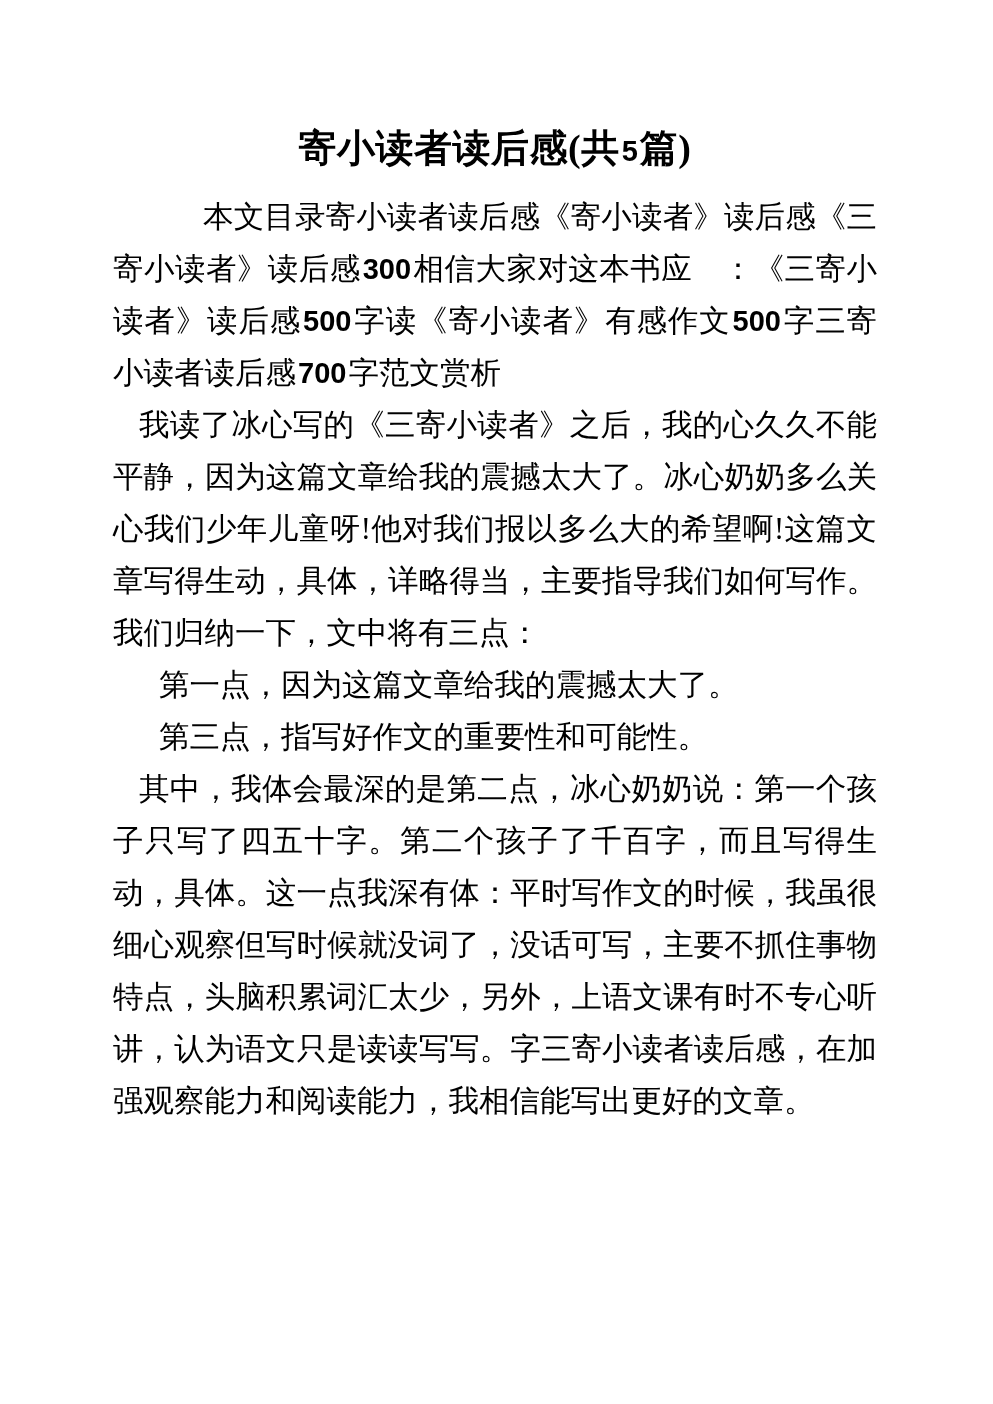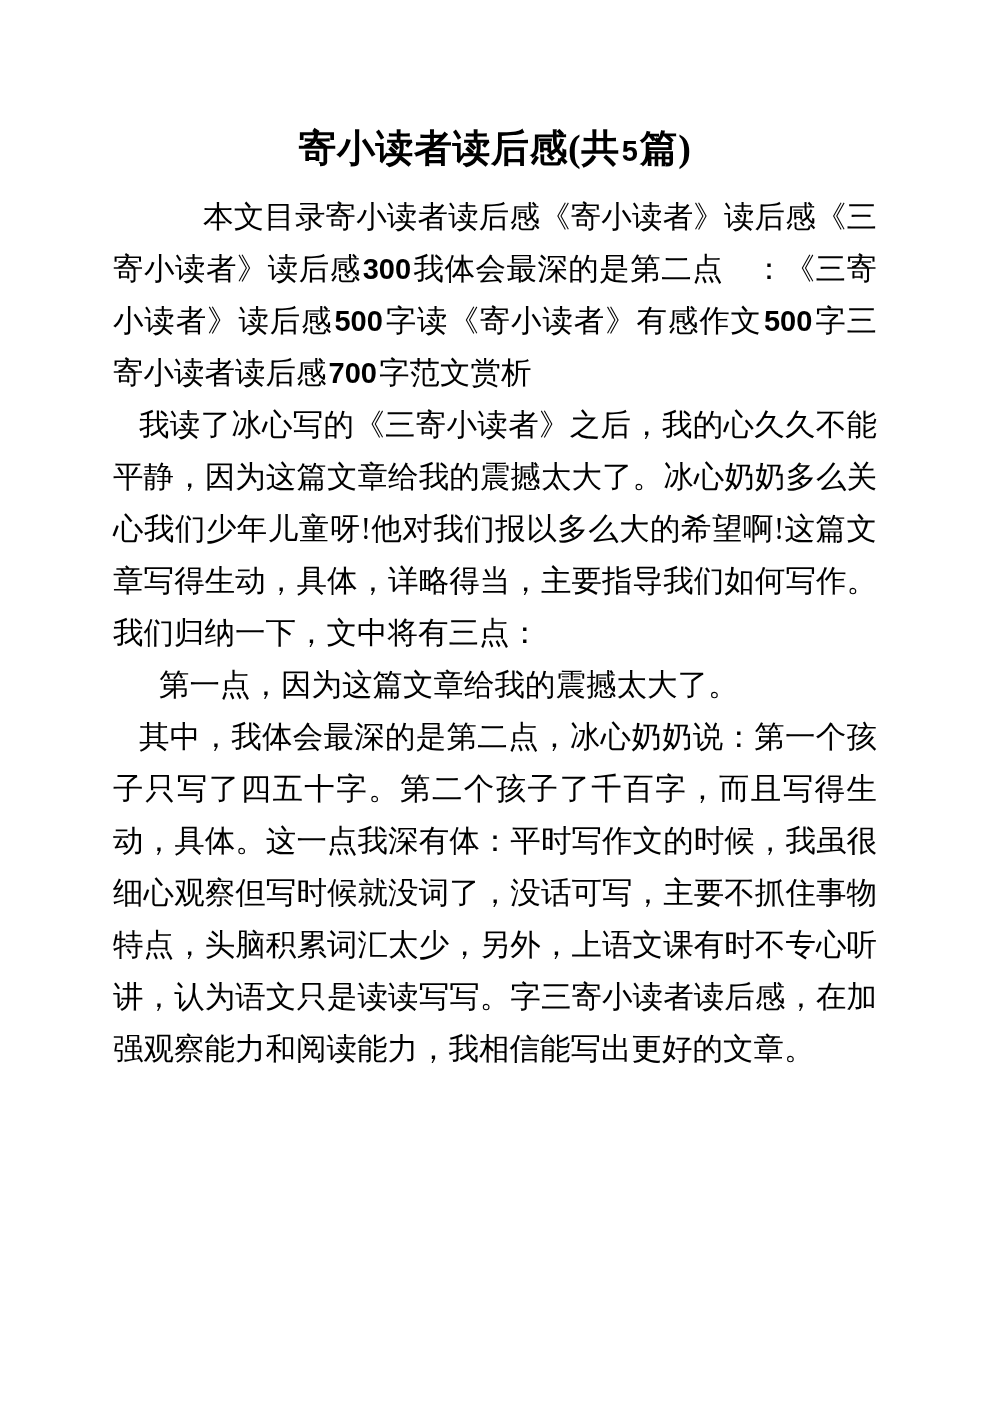--- a/index.html
+++ b/index.html
@@ -80,23 +80,24 @@
   }
 </style>
 </head>
 <body>
 
 <div id="page">
   <div id="content">
 
     <h1 class="doc-title"><span>寄小读者读后感(共</span><span class="num">5</span><span>篇)</span></h1>
 
-    <p class="para first-block indent-lg"><span>本文目录寄小读者读后感《寄小读者》读后感《三寄小读者》读后感</span><span class="num">300</span><span>我体会最深的是第二点</span><span class="wide-space"></span><span>：《三寄小读者》读后感</span><span class="num">500</span><span>字读《寄小读者》有感作文</span><span class="num">500</span><span>字三寄小读者读后感</span><span class="num">700</span><span>字范文赏析</span></p>
+    <p class="para first-block indent-lg"><span>本文目录寄小读者读后感《寄小读者》读后感《三寄小读者》读后感</span><span class="num">300</span><span>相信大家对这本书应</span><span class="wide-space"></span><span>：《三寄小读者》读后感</span><span class="num">500</span><span>字读《寄小读者》有感作文</span><span class="num">500</span><span>字三寄小读者读后感</span><span class="num">700</span><span>字范文赏析</span></p>
 
     <p class="para indent-sm">我读了冰心写的《三寄小读者》之后，我的心久久不能平静，因为这篇文章给我的震撼太大了。冰心奶奶多么关心我们少年儿童呀!他对我们报以多么大的希望啊!这篇文章写得生动，具体，详略得当，主要指导我们如何写作。我们归纳一下，文中将有三点：</p>
 
     <p class="para indent-md">第一点，因为这篇文章给我的震撼太大了。</p>
+    <p class="para indent-md">第三点，指写好作文的重要性和可能性。</p>
 
     <p class="para indent-sm">其中，我体会最深的是第二点，冰心奶奶说：第一个孩子只写了四五十字。第二个孩子了千百字，而且写得生动，具体。这一点我深有体：平时写作文的时候，我虽很细心观察但写时候就没词了，没话可写，主要不抓住事物特点，头脑积累词汇太少，另外，上语文课有时不专心听讲，认为语文只是读读写写。字三寄小读者读后感，在加强观察能力和阅读能力，我相信能写出更好的文章。</p>
 
 
   </div>
 </div>
 
 </body></html>

